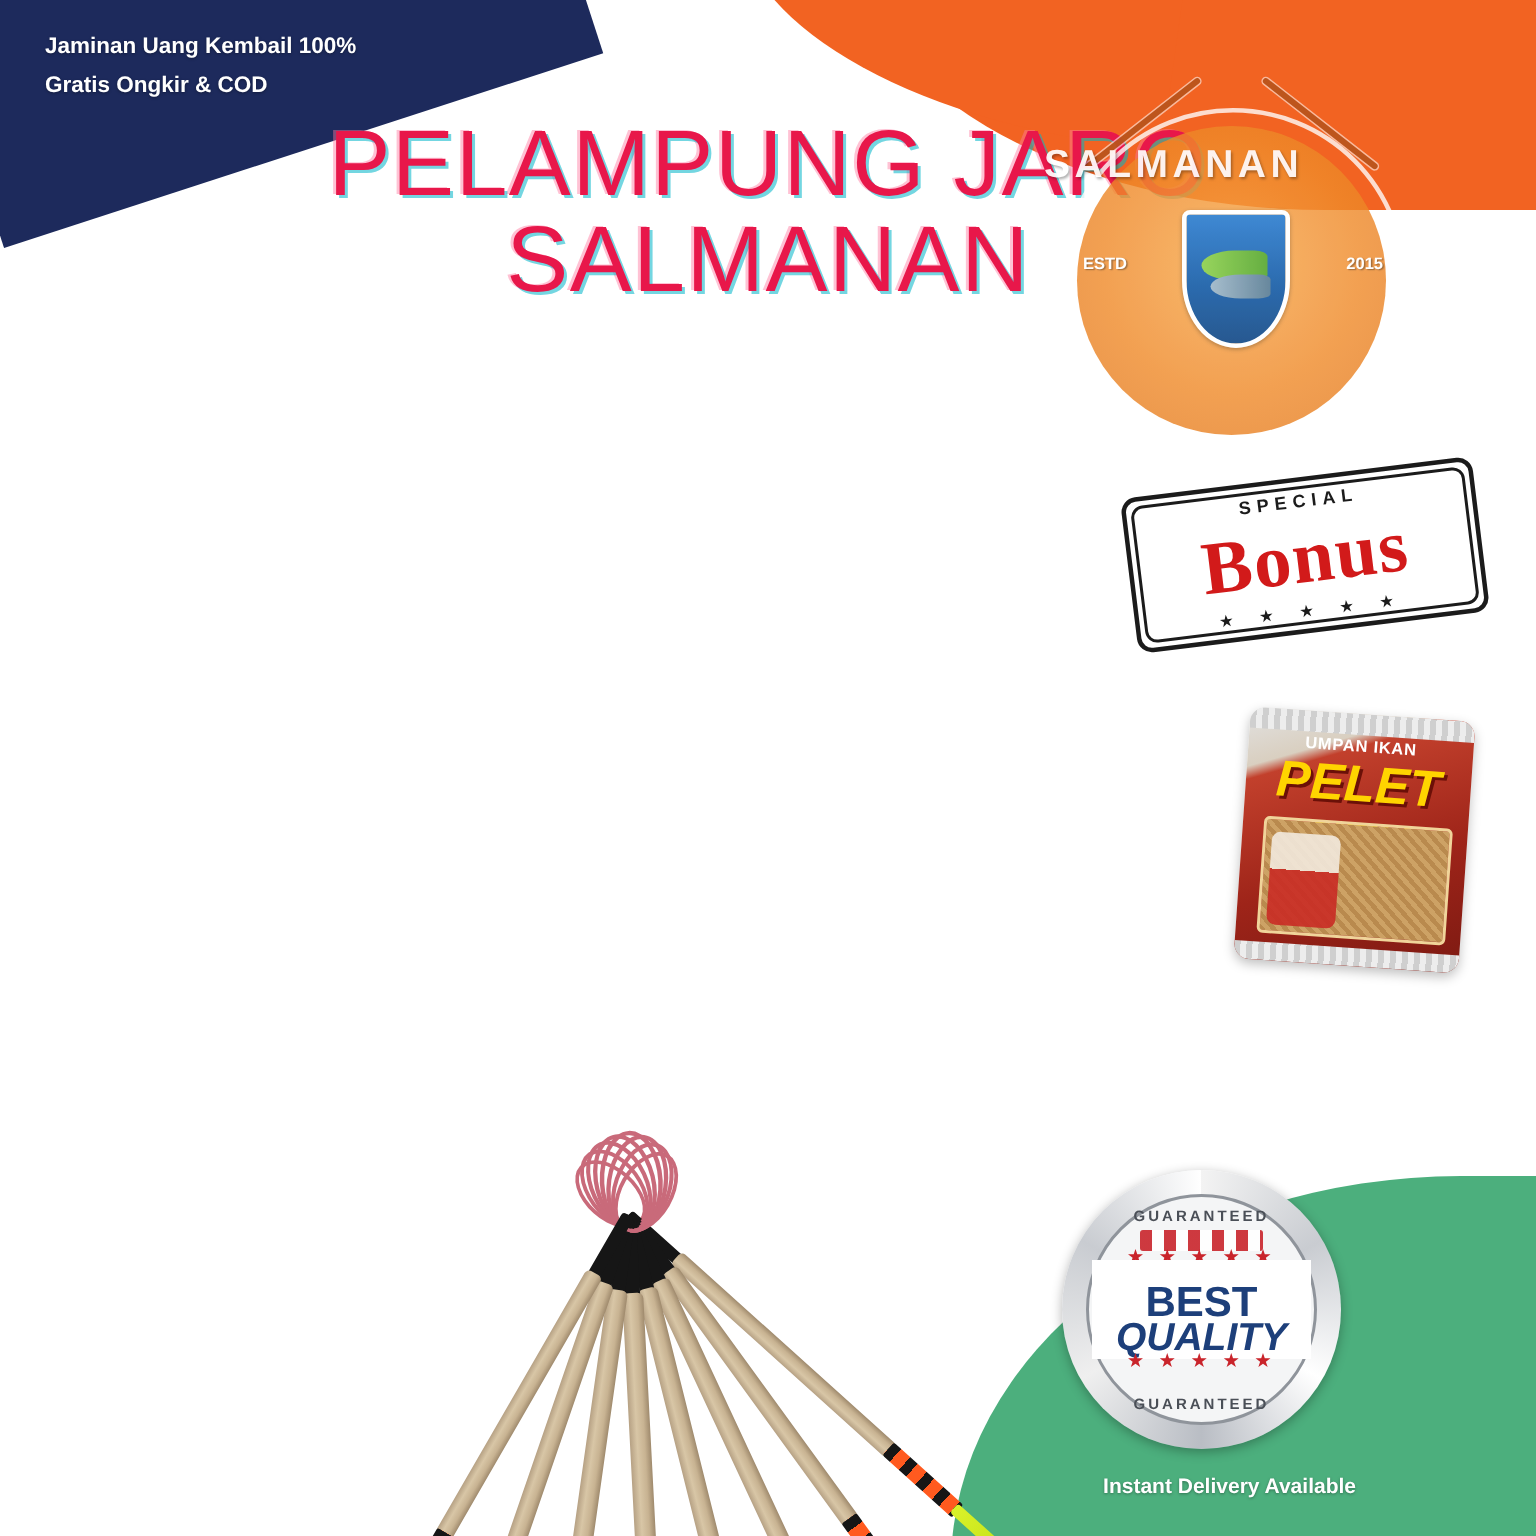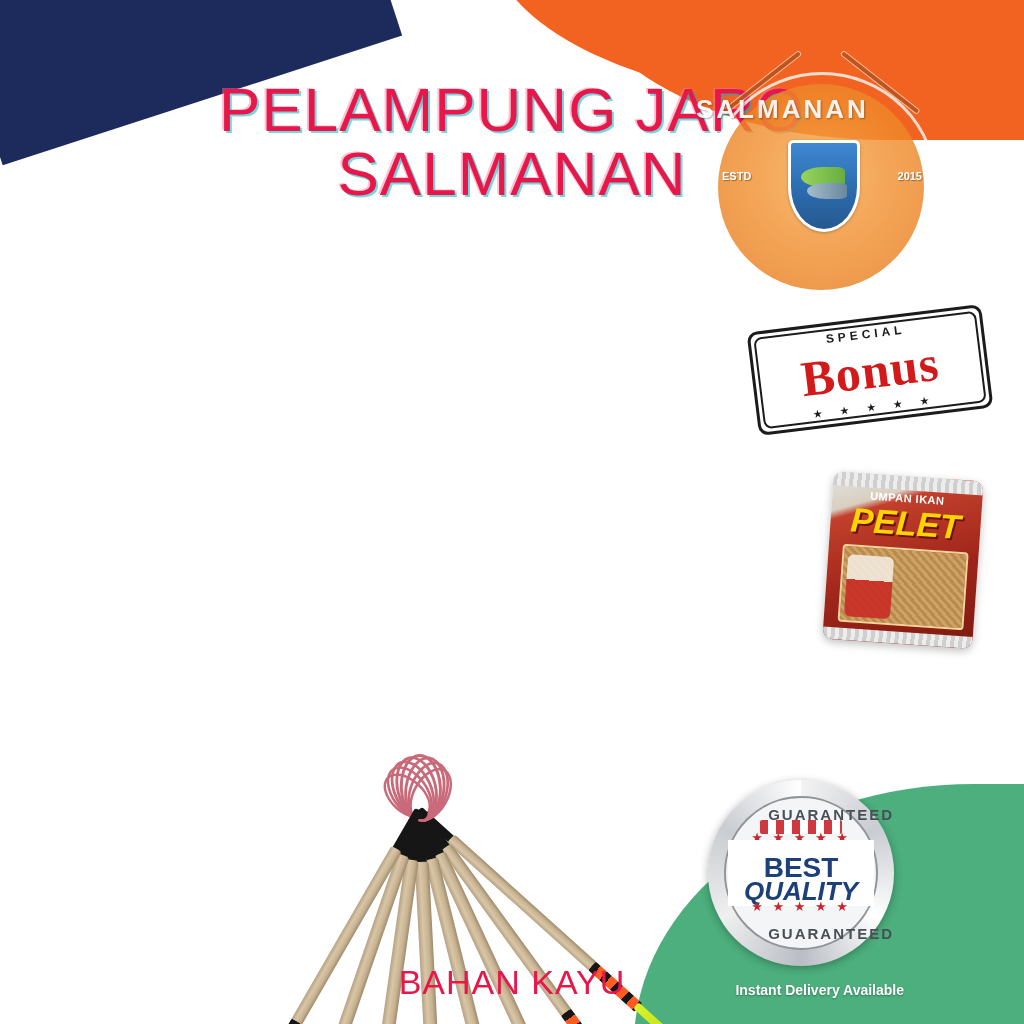--- a/index.html
+++ b/index.html
@@ -192,21 +192,21 @@
     position:absolute;left:0;right:0;text-align:center;font-weight:bold;color:#1d3f7a;
   }
   .seal .q1{top:72px;font-size:28px;}
   .seal .q2{top:96px;font-size:26px;font-style:italic;}
   .seal .stripe{
     position:absolute;left:52px;top:40px;width:82px;height:14px;
     background:repeating-linear-gradient(90deg,#c9242b 0 8px,#ffffff 8px 16px);
     opacity:.9;border-radius:2px;
   }
   .seal .guar-top,.seal .guar-bot{
-    position:absolute;left:0;right:0;text-align:right;color:#4a4f57;font-size:15px;font-weight:bold;letter-spacing:2px;
+    position:absolute;left:0;right:0;text-align:center;color:#4a4f57;font-size:10px;font-weight:bold;letter-spacing:2px;
   }
   .seal .guar-top{top:26px;}
   .seal .guar-bot{bottom:24px;}
 
   
   .delivery{
     position:absolute;right:120px;bottom:26px;z-index:10;
     color:#ffffff;font-size:14px;font-weight:600;
     text-shadow:0 1px 2px rgba(0,0,0,.35);
   }
@@ -245,20 +245,24 @@
 </head>
 <body>
 
 <div class="stage">
 
   <div class="corner-navy"></div>
   <div class="corner-orange"></div>
   <div class="corner-orange2"></div>
   <div class="corner-green"></div>
 
+  <div class="promo">
+    <div>Jaminan Uang Kembail 100%</div>
+    <div>Gratis Ongkir &amp; COD</div>
+  </div>
 
   <div class="headline">
     <span>PELAMPUNG JARO</span>
     <span class="l2">SALMANAN</span>
   </div>
 
   <div class="brand">
     <div class="circle"></div>
     <div class="ring"></div>
     <div class="rod left"></div>
@@ -347,15 +351,14 @@
     <div class="stars-top">★ ★ ★ ★ ★</div>
     <div class="band"></div>
     <div class="q1">BEST</div>
     <div class="q2">QUALITY</div>
     <div class="stars-bot">★ ★ ★ ★ ★</div>
     <div class="guar-bot">GUARANTEED</div>
   </div>
 
   <div class="delivery">Instant Delivery Available</div>
 
-  <div class="caption">BAHAN KAYU</div>
 
 </div>
 
 </body></html>

